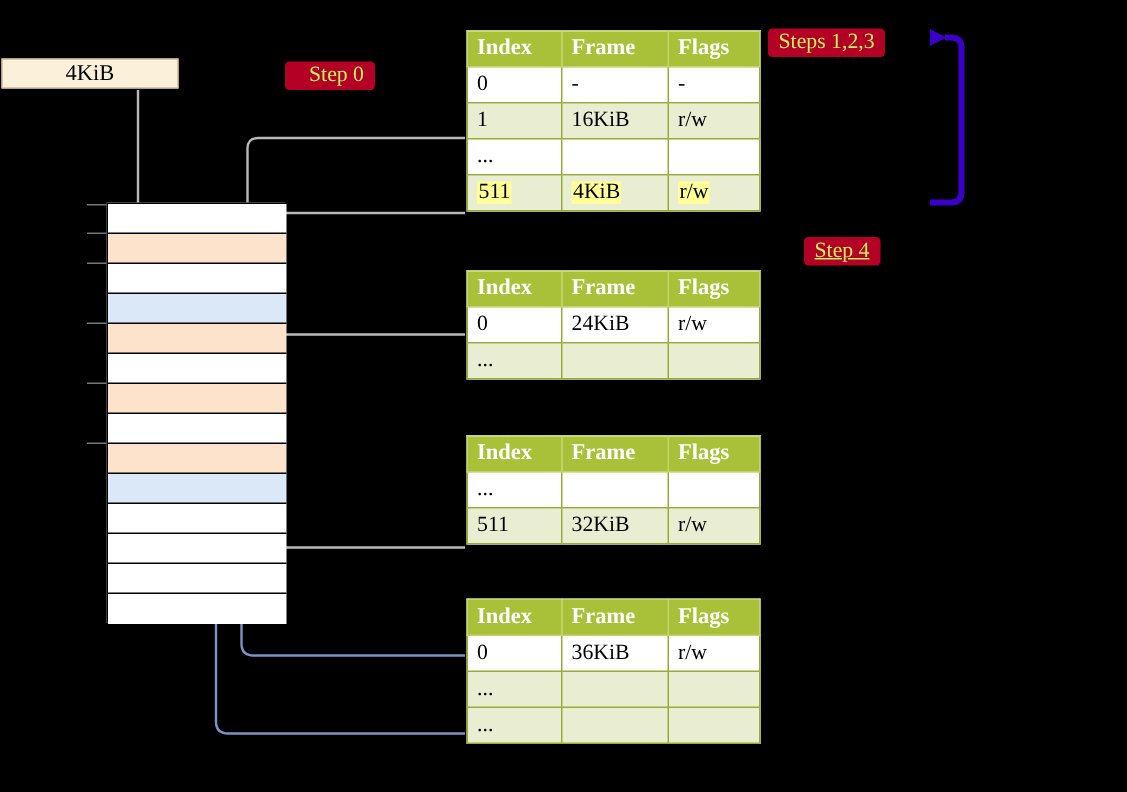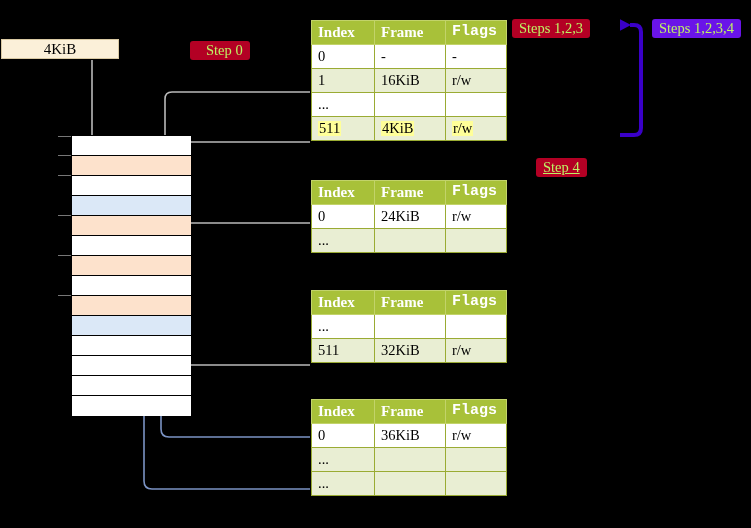--- a/index.html
+++ b/index.html
@@ -16,21 +16,21 @@
           font-size:14.5px;line-height:1.1;}
   .ptable td,.ptable th{border:1px solid #9aab33;padding:3px 6px;height:17px;
           text-align:left;font-weight:normal;vertical-align:middle;}
   .ptable th{background:#a8c139;color:#fff;font-weight:bold;font-size:15px;
           border-color:#c2d36a;margin-top:34px;}
   .ptable tr.odd td{background:#e9eed3;}
   .ptable tr.even td{background:#ffffff;}
   .ptable td .hl{background:#ffff99;display:inline-block;padding:0 1px;}
   .c-idx{width:50px;}
   .c-frm{width:58px;}
-  .c-flg{width:48px;font-family:Liberation Mono, monospace;}
+  .c-flg{width:48px;}
 
   
   .memcol{position:absolute;left:71px;top:135px;width:119px;height:280px;
           border:1px solid #000;box-sizing:border-box;background:#fff;}
   .memrow{position:absolute;left:0;width:119px;height:20px;box-sizing:border-box;
           border-bottom:1px solid #000;}
   .memrow.last{border-bottom:none;}
   .m-white{background:#ffffff;}
   .m-orange{background:#fde2cc;}
   .m-blue{background:#dbe8f7;}
@@ -87,23 +87,20 @@
 
   <div class="box4k">
     <span>4KiB</span>
   </div>
 
   <div class="badge red" style="left:190px;top:41px;padding-left:16px;">
     <span>Step 0</span>
   </div>
   <div class="badge red" style="left:512px;top:19px;">
     <span>Steps 1,2,3</span>
-  </div>
-  <div class="badge violet" style="left:652px;top:19px;">
-    <span>Steps 1,2,3,4</span>
   </div>
   <div class="badge red" style="left:536px;top:158px;text-decoration:underline;">
     <span>Step 4</span>
   </div>
 
   <div class="memcol">
     <div class="memrow m-white" style="top:0px;"></div>
     <div class="memrow m-orange" style="top:20px;"></div>
     <div class="memrow m-white" style="top:40px;"></div>
     <div class="memrow m-blue" style="top:60px;"></div>

